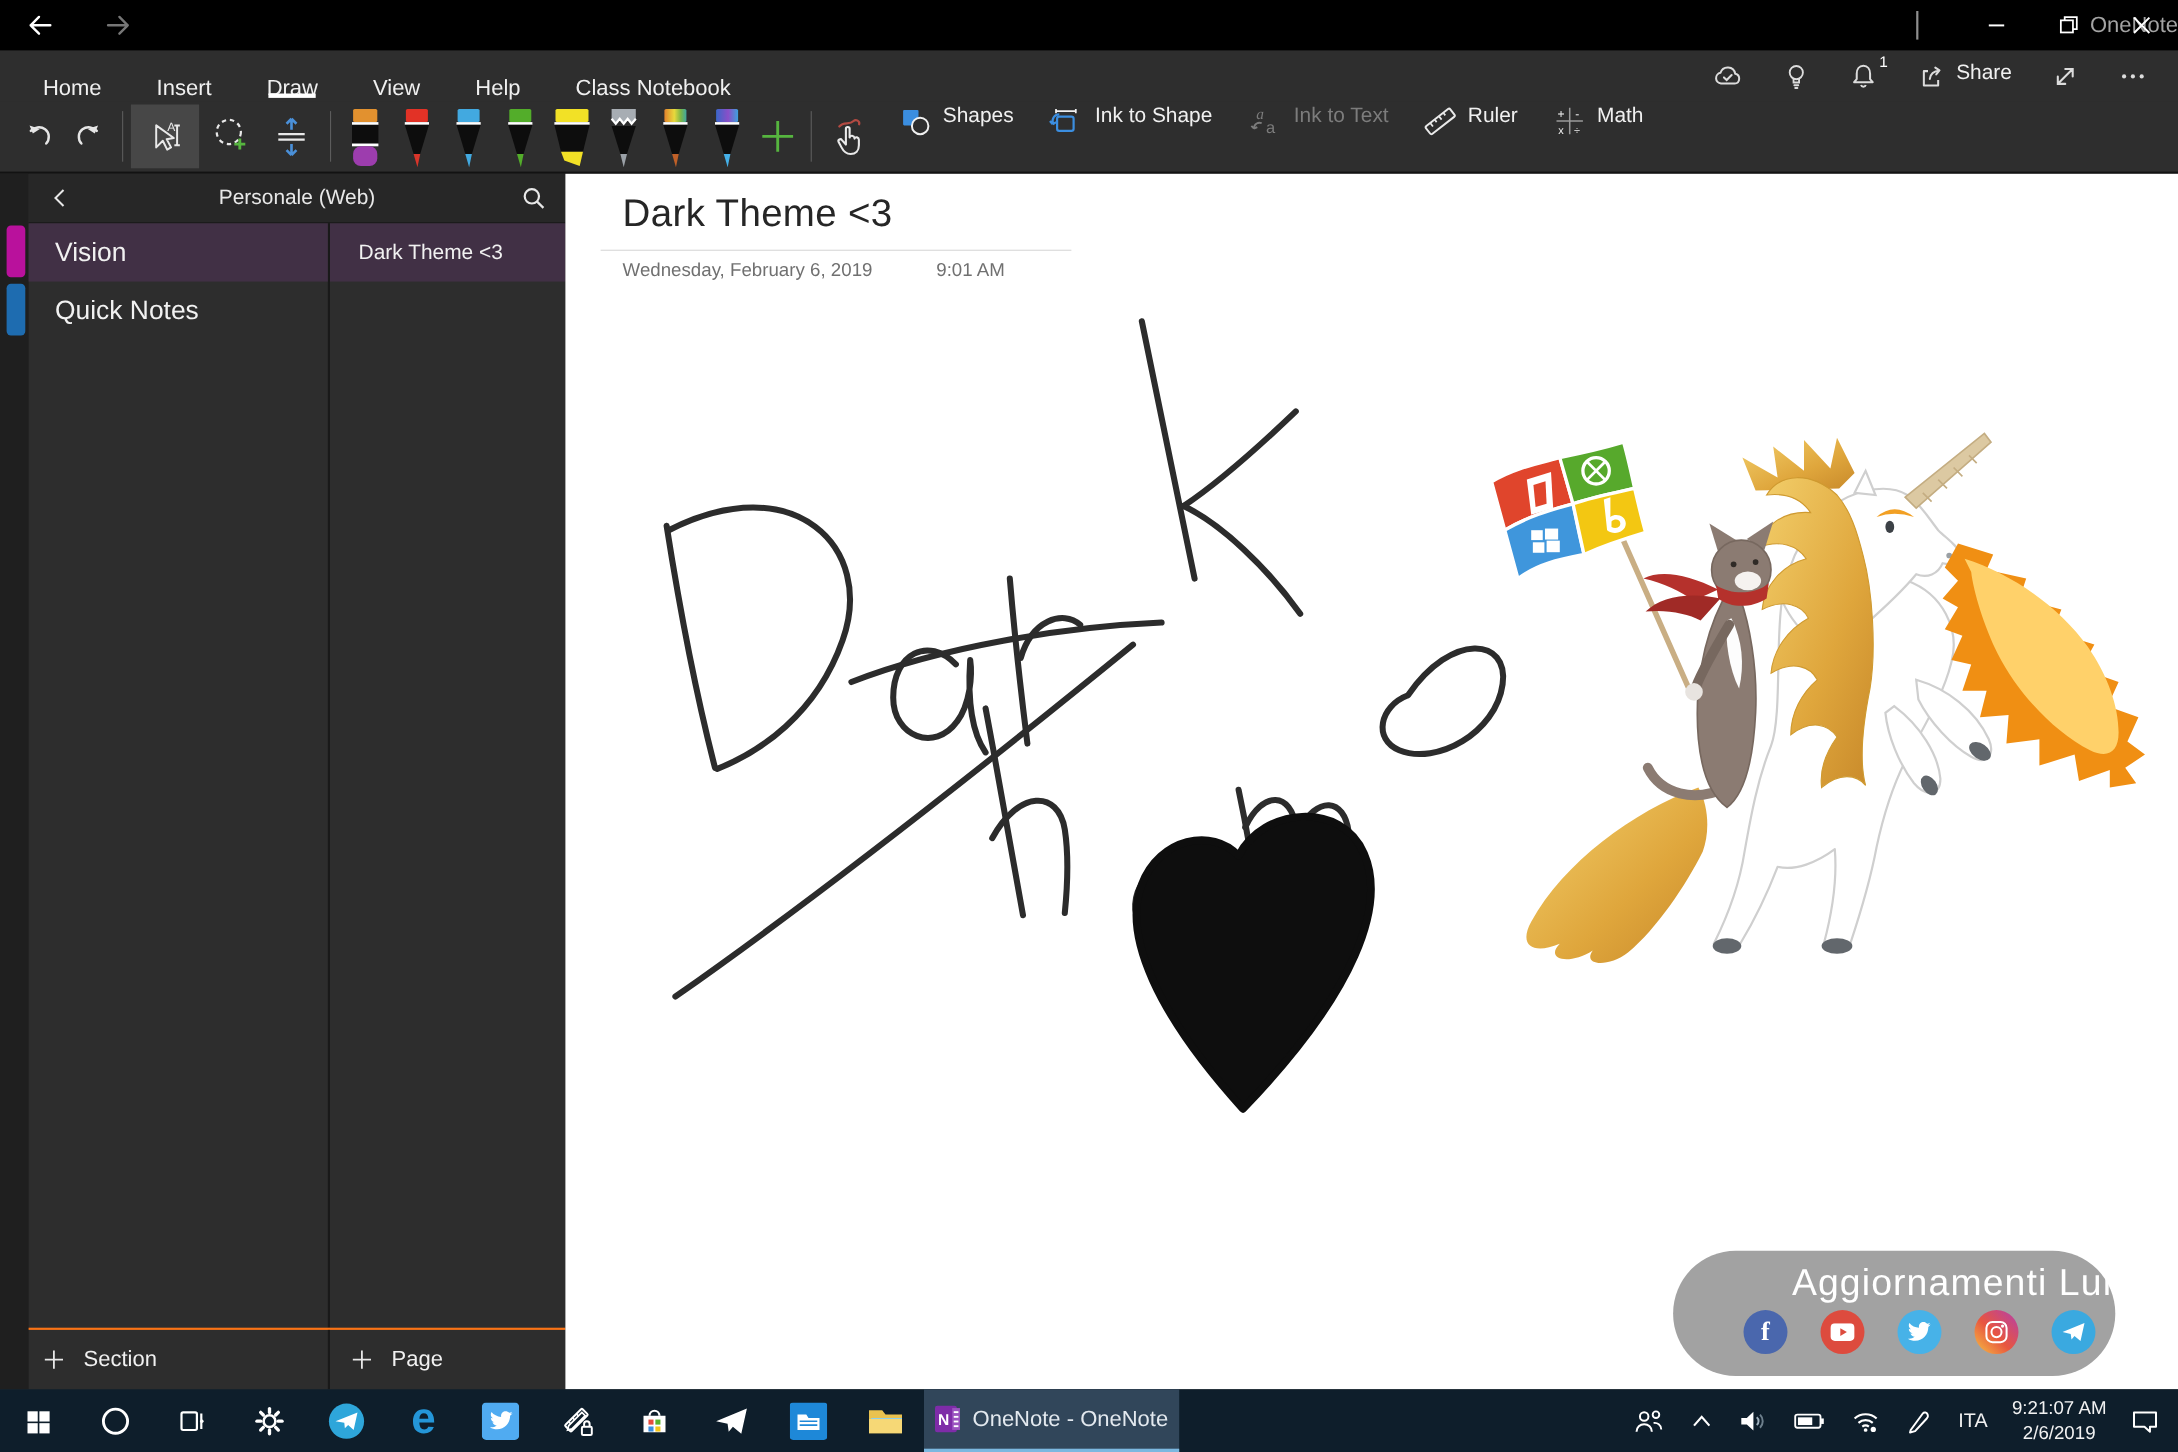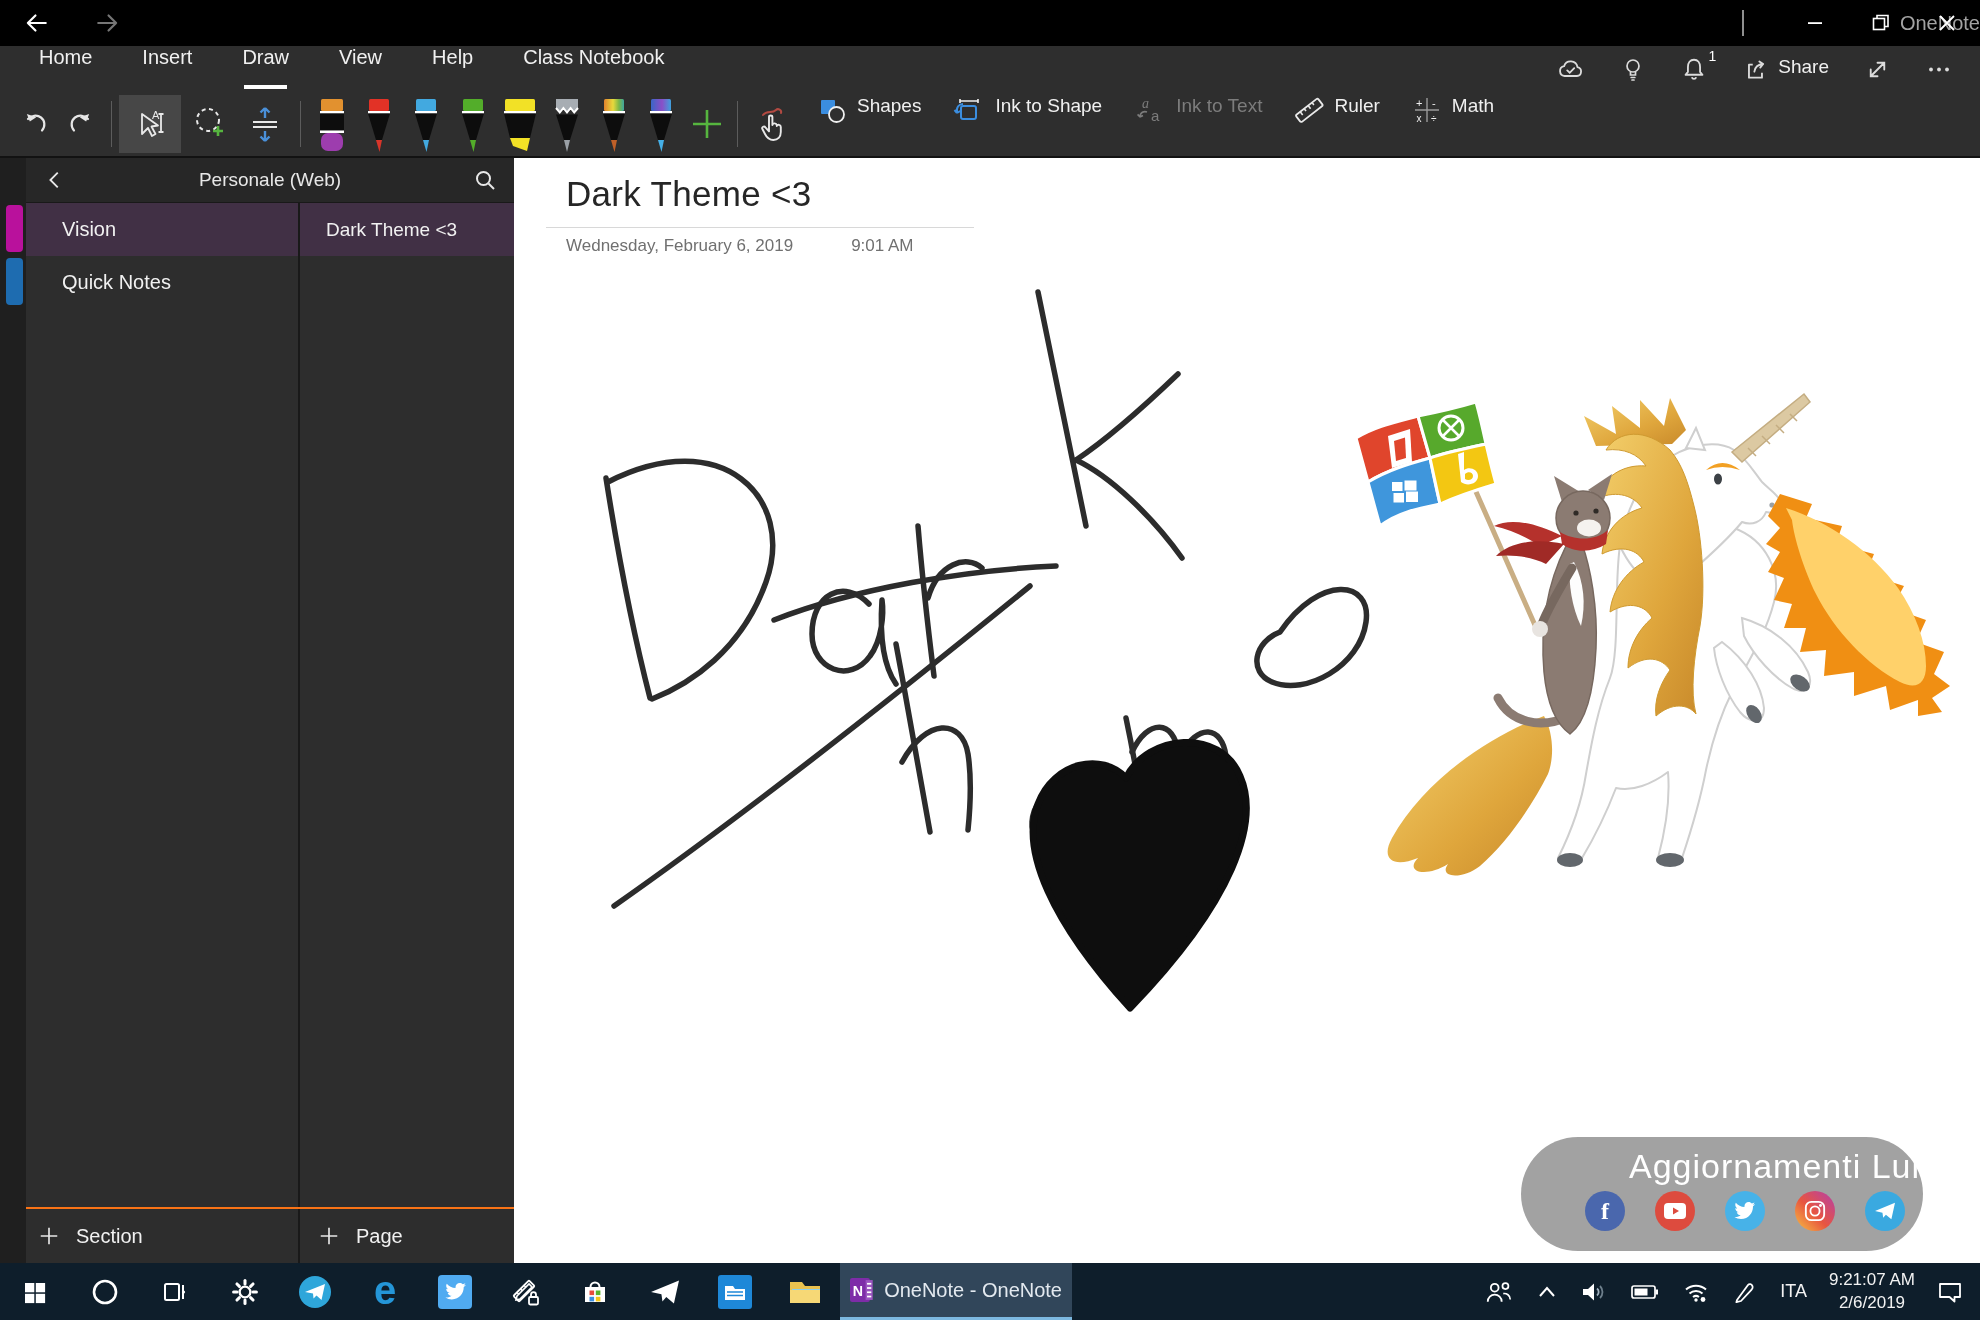--- a/index.html
+++ b/index.html
@@ -11,21 +11,21 @@
   .titlebar{position:absolute;top:0;left:0;right:0;height:46px;background:#000;display:flex;align-items:center;}
   .nav-btn{width:72px;height:46px;display:flex;align-items:center;justify-content:center;}
   .app-title{position:absolute;left:0;right:0;text-align:right;font-size:20px;color:#a3a3a3;pointer-events:none;}
   .win-controls{margin-left:auto;display:flex;align-items:center;height:100%;z-index:2;}
   .caret-sep{width:2px;height:26px;background:#8f8f8f;margin-right:38px;}
   .win-btn{width:66px;height:46px;display:flex;align-items:center;justify-content:center;}
 
   
   .menubar{position:absolute;top:46px;left:0;right:0;height:46px;display:flex;align-items:center;background:#2e2e2e;}
   .tabs{display:flex;height:100%;align-items:center;padding-left:14px;}
-  .tab{position:relative;height:100%;display:flex;align-items:flex-start;padding:0 25px;font-size:20px;color:#f0f0f0;cursor:default;}
+  .tab{position:relative;height:100%;display:flex;align-items:flex-end;padding:0 25px;font-size:20px;color:#f0f0f0;cursor:default;}
   .tab.active::after{content:"";position:absolute;left:27px;right:27px;bottom:3px;height:4px;background:#fff;}
   .ribbon-right{margin-left:auto;display:flex;align-items:center;gap:36px;padding-right:28px;color:#e9e9e9;}
   .bell-wrap{position:relative}
   .badge{position:absolute;top:-8px;right:-9px;font-size:14px;color:#fff;}
   .share-btn{display:flex;align-items:flex-start;gap:9px;font-size:19px;color:#f0f0f0;}
 
   
   .toolbar{position:absolute;top:92px;left:0;right:0;height:66px;display:flex;align-items:center;
            padding-left:12px;background:#2e2e2e;border-bottom:2px solid #121212;box-sizing:border-box;}
   .tbtn{height:58px;min-width:46px;display:flex;align-items:center;justify-content:center;}
@@ -43,21 +43,21 @@
   .chip.vision{top:47px;background:#b9119c;}
   .chip.quick{top:100px;background:#1e6cb0;}
   .sb-main{position:absolute;left:26px;top:0;right:0;bottom:0;display:flex;flex-direction:column;}
   .sb-header{height:44px;background:#272727;display:flex;align-items:center;flex:none;border-bottom:1px solid #191919;}
   .sb-back{width:58px;display:flex;justify-content:center;}
   .sb-title{flex:1;text-align:center;font-size:19px;color:#e8e8e8;}
   .sb-search{width:58px;display:flex;justify-content:center;}
   .sb-cols{flex:1;display:flex;min-height:0;}
   ul{list-style:none;margin:0;padding:0;}
   .sections{width:274px;border-right:2px solid #191919;box-sizing:border-box;}
-  .row{height:53px;display:flex;align-items:center;padding-left:36px;font-size:20px;color:#f1f1f1;box-sizing:border-box;}
+  .row{height:53px;display:flex;align-items:center;padding-left:24px;font-size:24px;color:#f1f1f1;box-sizing:border-box;}
   .row.selected{background:#413045;}
   .pages{flex:1;}
   .pages .row{padding-left:26px;font-size:19px;}
   .sb-footer{height:54px;border-top:2px solid #f97316;display:flex;flex:none;}
   .sb-footer .cell{display:flex;align-items:center;gap:16px;font-size:20px;color:#f1f1f1;box-sizing:border-box;}
   .cell.sec{width:274px;padding-left:12px;border-right:2px solid #191919;}
   .cell.pag{flex:1;padding-left:18px;}
 
   .canvas{position:relative;flex:1;background:#ffffff;overflow:hidden;}
   .page-head{position:absolute;left:52px;top:16px;}

